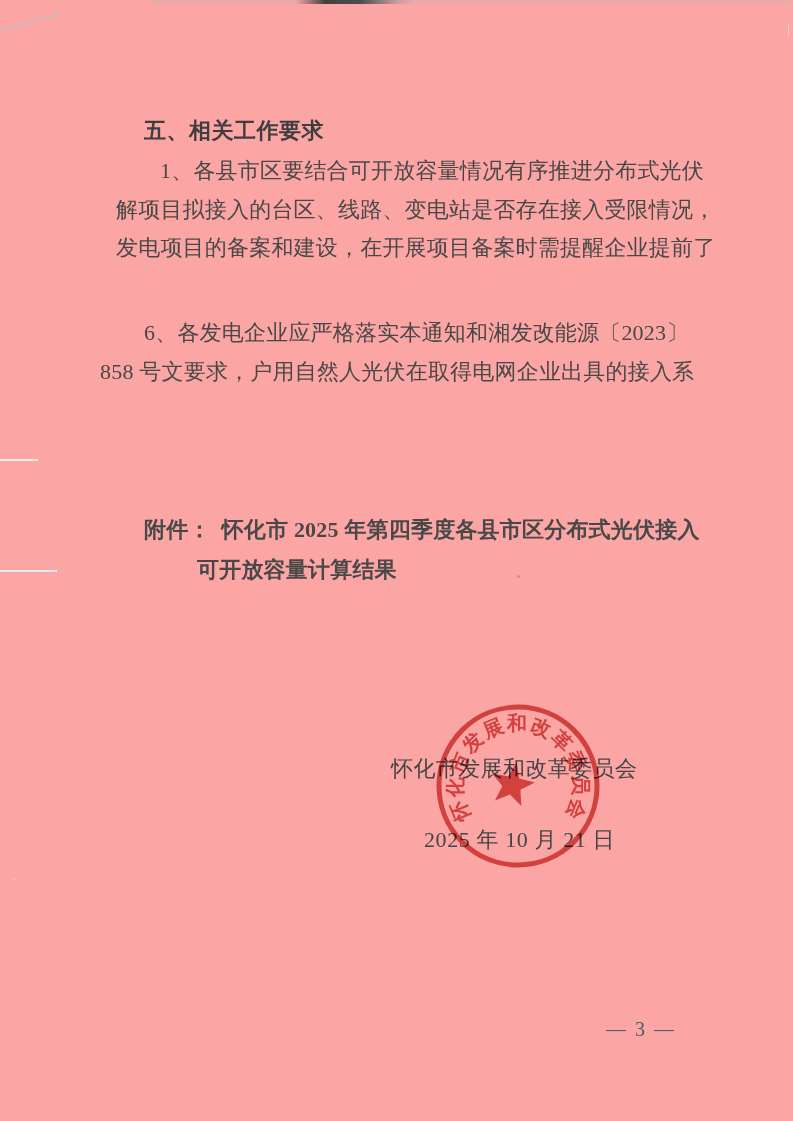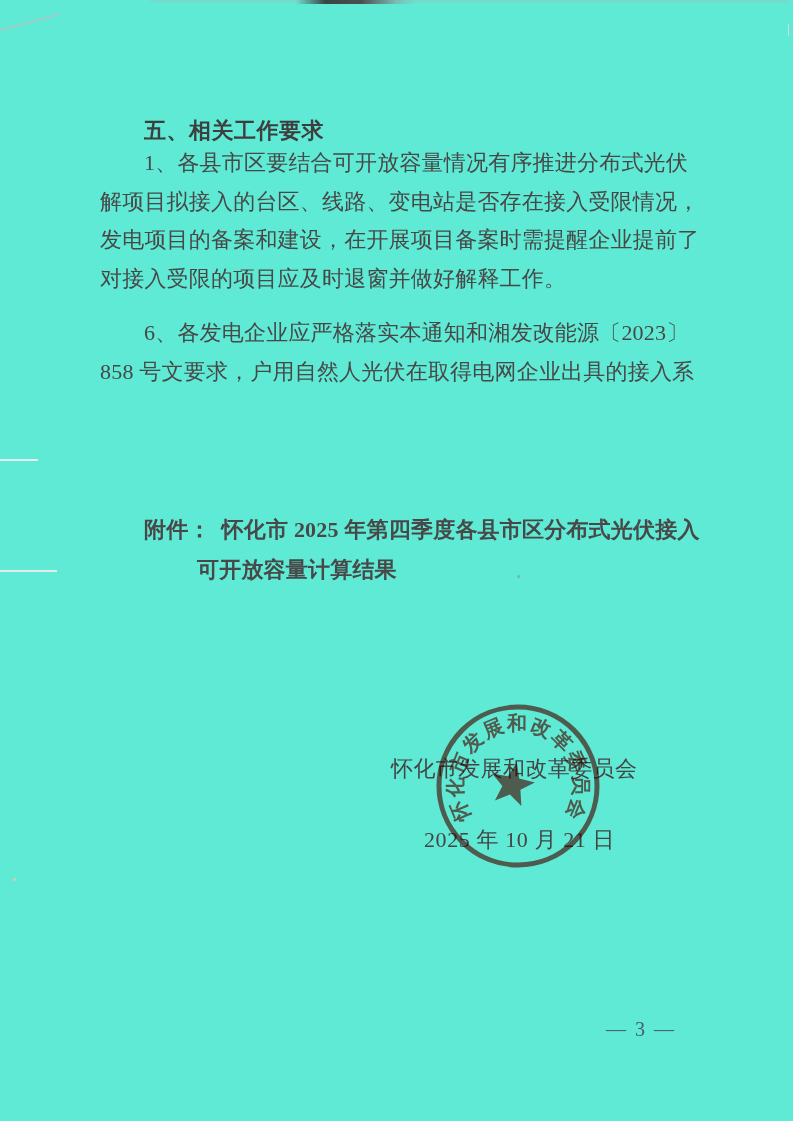--- a/index.html
+++ b/index.html
@@ -1,21 +1,21 @@
 <!DOCTYPE html>
 <html style="--seal-color: #cd4a44;"><head>
 <meta charset="utf-8">
 <style>
   html, body { margin: 0; padding: 0; background: #e9e9e9; }
   .page {
     position: relative;
     width: 793px;
     height: 1121px;
     margin: 0 auto;
-    background: #5eead4;
+    background: #fca5a5;
     overflow: hidden;
     font-family: "Liberation Serif", "DejaVu Serif", serif;
     color: #4a4a4a;
   }
 
   
   .heading {
     position: absolute;
     left: 100px; top: 112px; width: 600px;
     font-family: "Liberation Sans", "DejaVu Sans", sans-serif;
@@ -29,21 +29,21 @@
 
   
   .body-block {
     position: absolute;
     left: 100px; width: 600px;
     font-size: 22px;
     line-height: 38.6px;
     letter-spacing: 0.2px;
     color: #484848;
   }
-  #para1 { top: 144px; }
+  #para1 { top: 152px; margin-left: 16px; }
   #para2 { top: 314px; }
   .line { white-space: nowrap; }
   .line.indent { text-indent: 44px; }
 
   
   .attachment {
     position: absolute;
     left: 100px; top: 510px; width: 640px;
     font-size: 22px;
     line-height: 40px;
@@ -127,21 +127,20 @@
   <div class="art-right-tick"></div>
   <div class="art-speck"></div>
   <div class="art-dot"></div>
 
   <div class="heading">五、相关工作要求</div>
 
   <div class="body-block" id="para1">
     <div class="line indent">1、各县市区要结合可开放容量情况有序推进分布式光伏</div>
     <div class="line">解项目拟接入的台区、线路、变电站是否存在接入受限情况，</div>
     <div class="line">发电项目的备案和建设，在开展项目备案时需提醒企业提前了</div>
-    <div class="line">对接入受限的项目应及时退窗并做好解释工作。</div>
   </div>
 
   <div class="body-block" id="para2">
     <div class="line indent">6、各发电企业应严格落实本通知和湘发改能源〔2023〕</div>
     <div class="line">858 号文要求，户用自然人光伏在取得电网企业出具的接入系</div>
   </div>
 
   <div class="attachment">
     <div class="attach-l1">
       <span class="attach-label">附件：</span><span>怀化市 2025 年第四季度各县市区分布式光伏接入</span>

